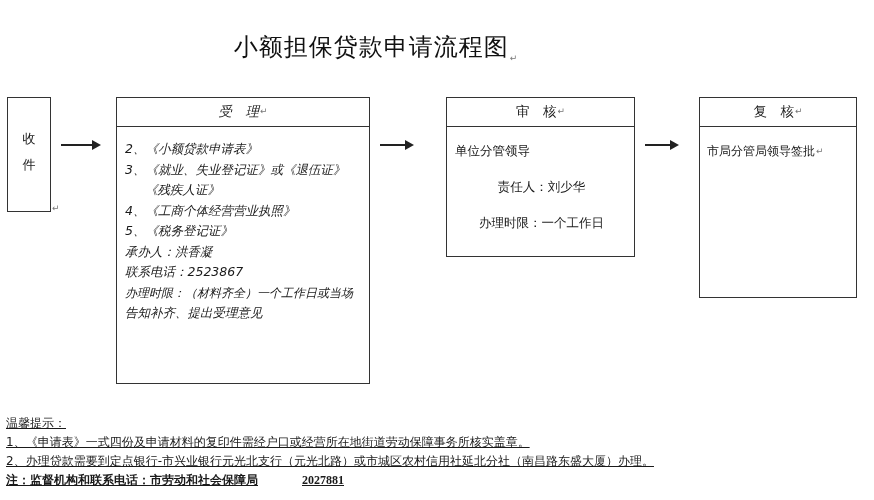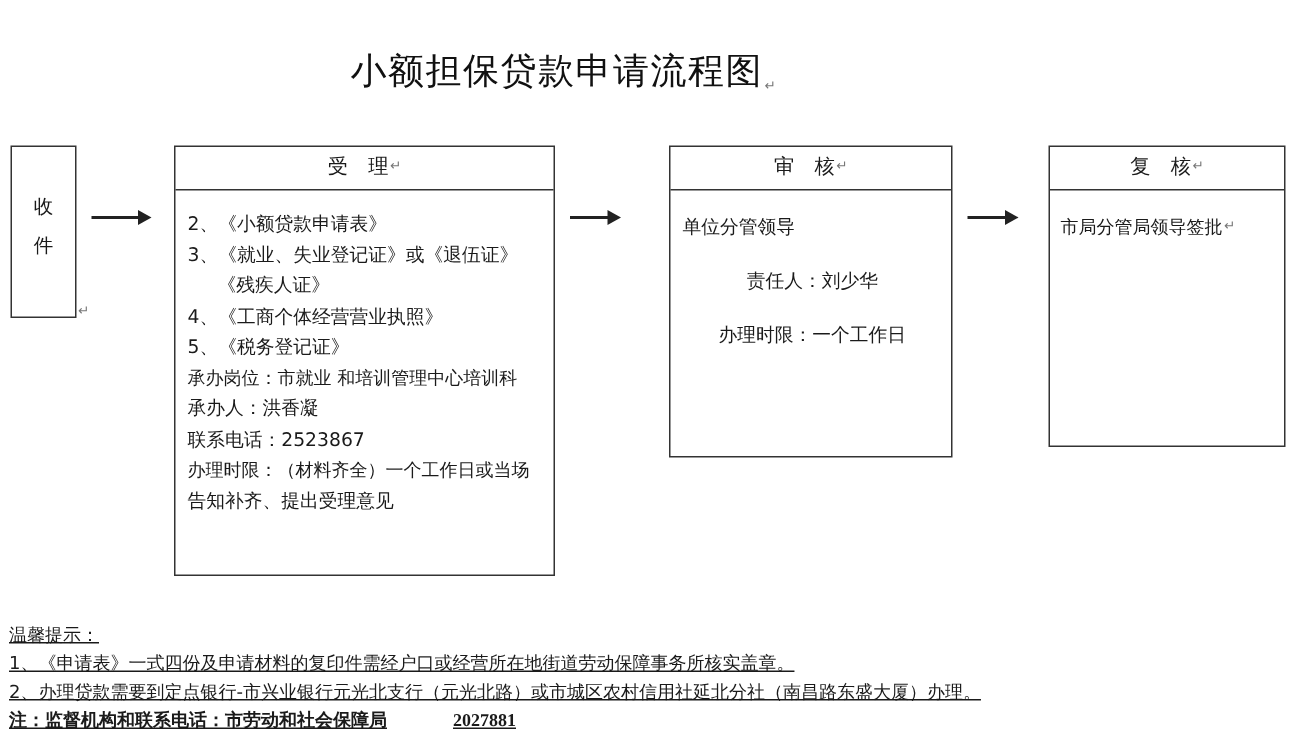--- a/index.html
+++ b/index.html
@@ -33,39 +33,38 @@
 <div class="box recv">
   <div class="vtext">
     <div>收</div>
     <div>件</div>
   </div>
 </div>
 <span class="para-mark" style="left:52px;top:203px;">↵</span>
 
 <div class="arrow" style="left:61px;top:144px;width:38px;"></div>
 
-<div class="box" style="left:116px;top:97px;width:254px;height:287px;">
+<div class="box" style="left:116px;top:97px;width:254px;height:287px;font-style:italic;">
   <div class="box-head"><span>受　理</span><span class="mark">↵</span></div>
   <div class="box-body" style="padding-top:12px;">
     <div class="line">2、《小额贷款申请表》</div>
     <div class="line">3、《就业、失业登记证》或《退伍证》</div>
     <div class="line indent">《残疾人证》</div>
     <div class="line">4、《工商个体经营营业执照》</div>
     <div class="line">5、《税务登记证》</div>
-    <div class="line" style="font-size:12px;">承办岗位：市就业  和培训管理中心培训科</div>
     <div class="line">承办人：洪香凝</div>
     <div class="line">联系电话：2523867</div>
     <div class="line" style="font-size:12px;">办理时限：（材料齐全）一个工作日或当场</div>
     <div class="line">告知补齐、提出受理意见</div>
   </div>
 </div>
 
 <div class="arrow" style="left:380px;top:144px;width:32px;"></div>
 
-<div class="box" style="left:446px;top:97px;width:189px;height:208px;">
+<div class="box" style="left:446px;top:97px;width:189px;height:160px;">
   <div class="box-head"><span>审　核</span><span class="mark">↵</span></div>
   <div class="box-body" style="padding-top:14px;line-height:20px;">
     <div class="line">单位分管领导</div>
     <div class="line gap">责任人：刘少华</div>
     <div class="line gap">办理时限：一个工作日</div>
   </div>
 </div>
 
 <div class="arrow" style="left:645px;top:144px;width:32px;"></div>
 

